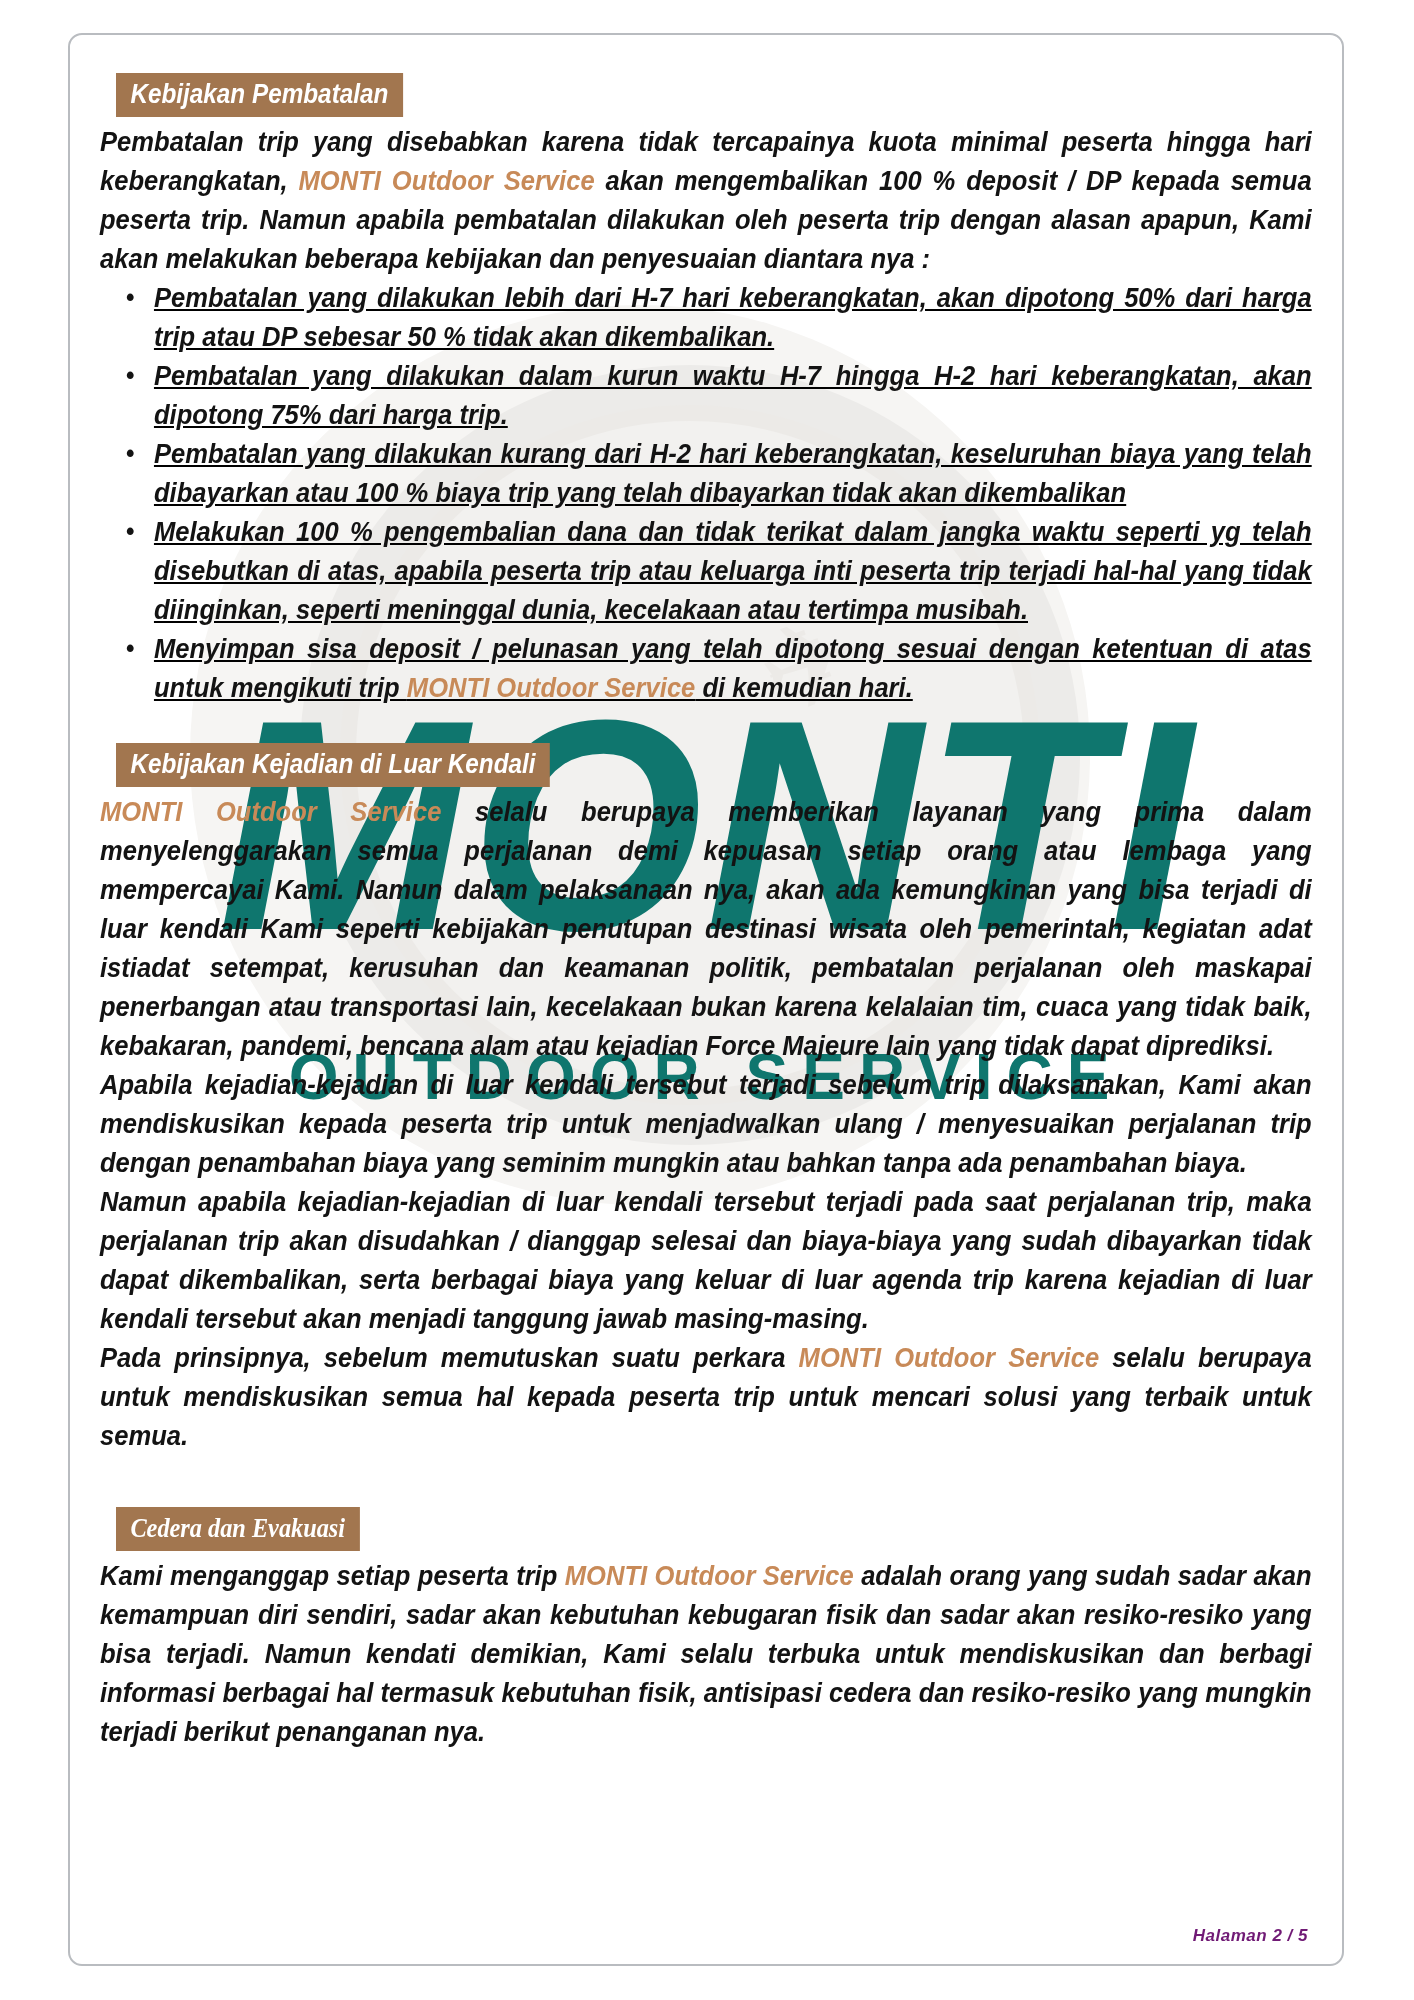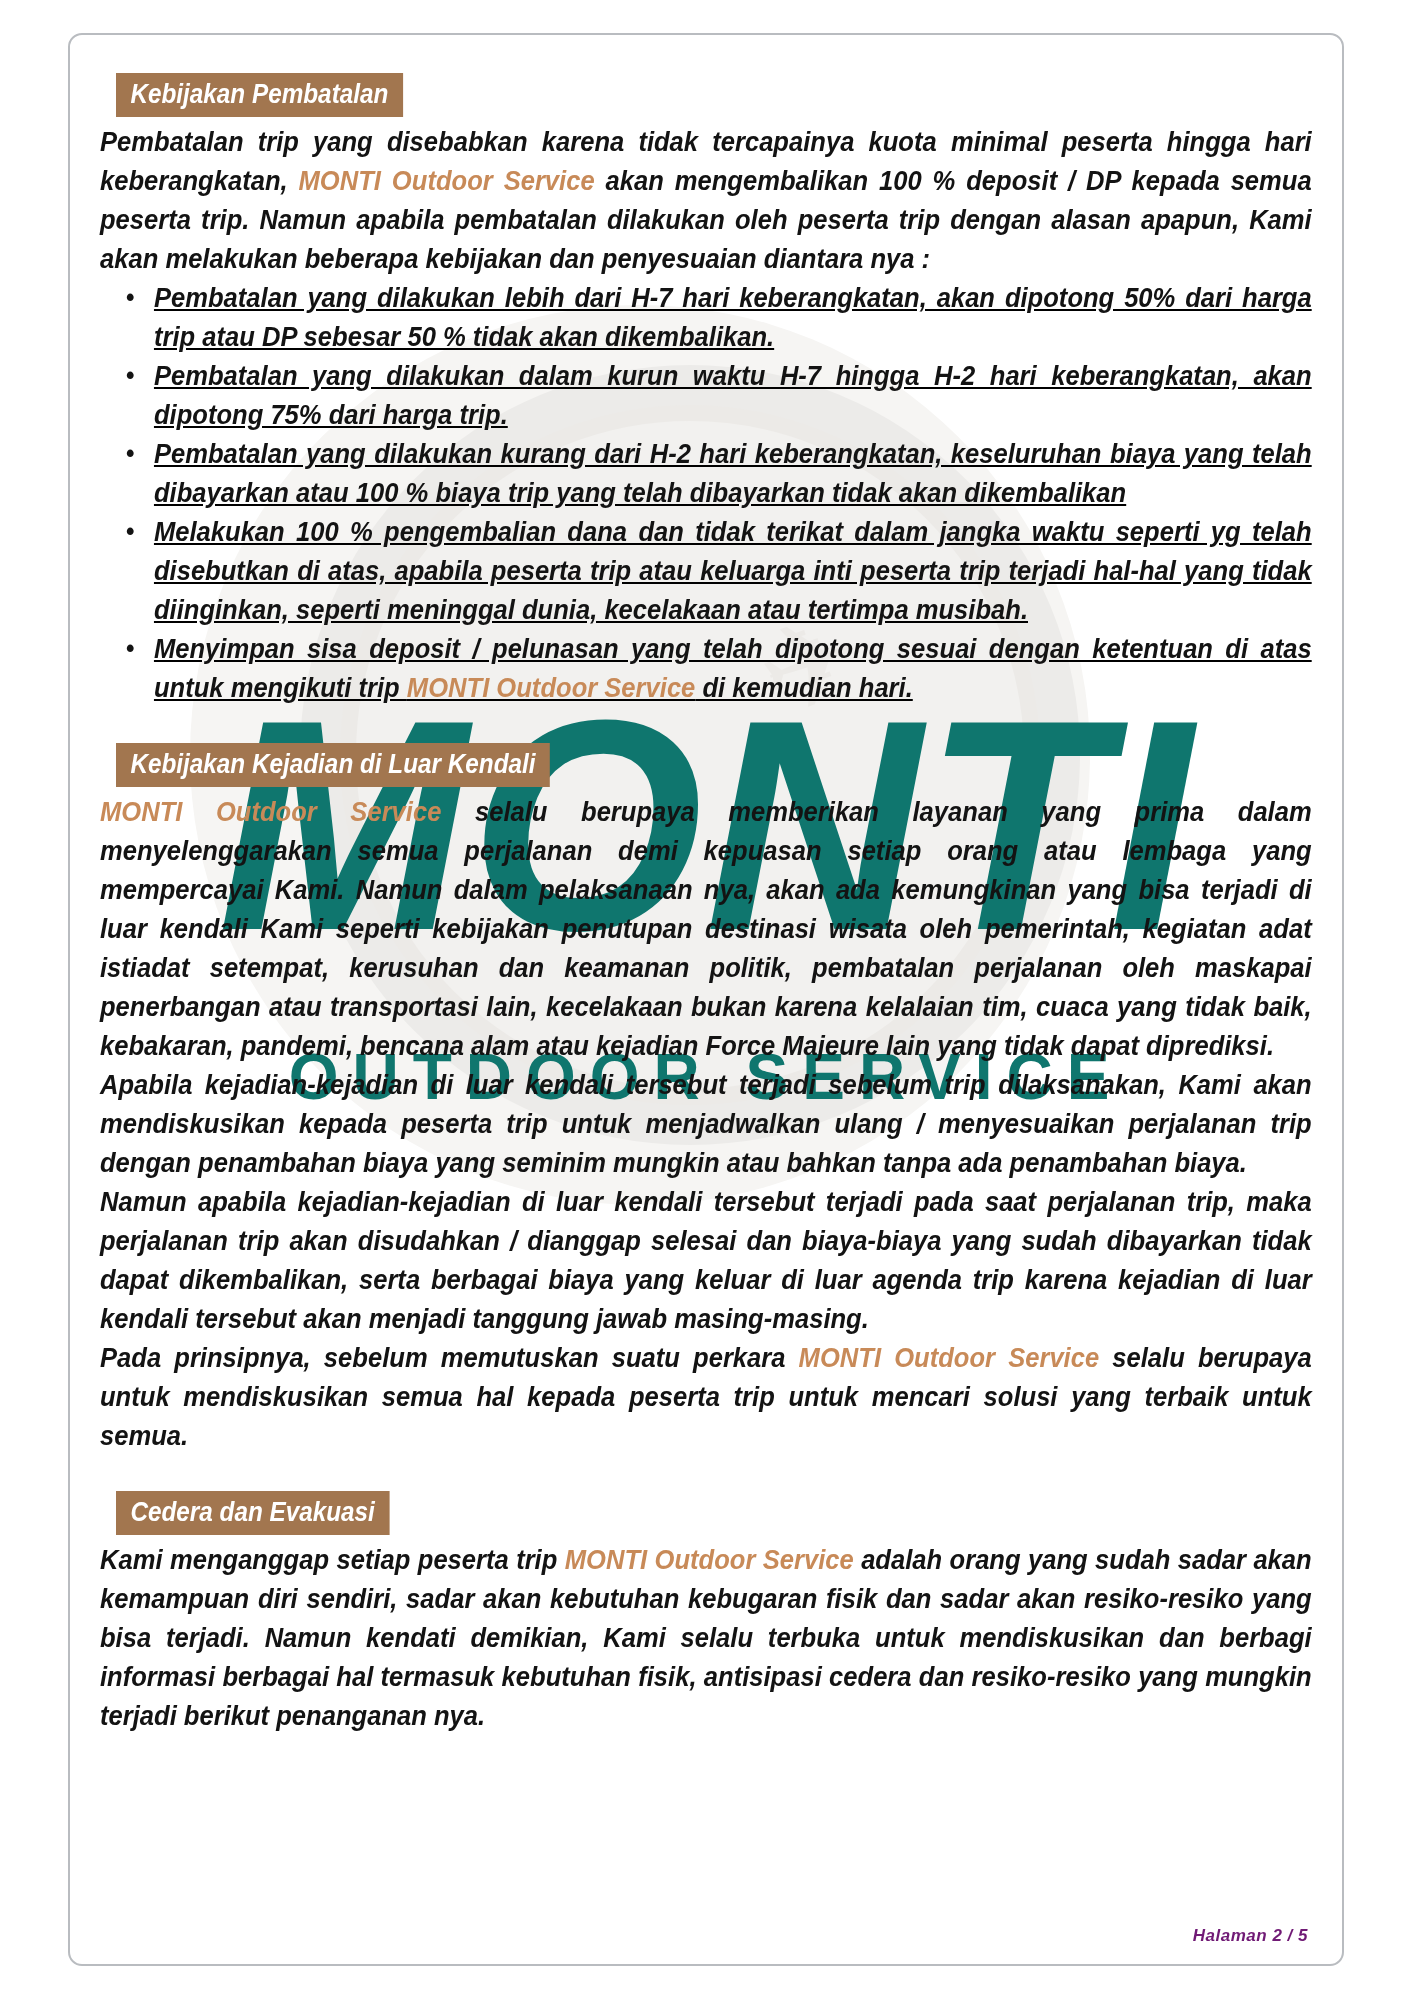--- a/index.html
+++ b/index.html
@@ -104,21 +104,21 @@
     font-style: italic;
     font-stretch: condensed;
     padding: 8px 16px 9px 16px;
     margin-left: 16px;
     transform: scaleX(0.9);
     transform-origin: left center;
     white-space: nowrap;
   }
   .badge-wrap { margin-bottom: 5px; }
   .badge-wrap.second { margin-top: 36px; }
-  .badge-wrap.third  { margin-top: 36px; }
+  .badge-wrap.third  { margin-top: 52px; font-family: Liberation Serif, serif; }
 
   
   .para {
     color: #131313;
     font-size: 27.5px;
     line-height: 39px;
     font-weight: bold;
     font-style: italic;
     font-stretch: condensed;
     text-align: justify;

